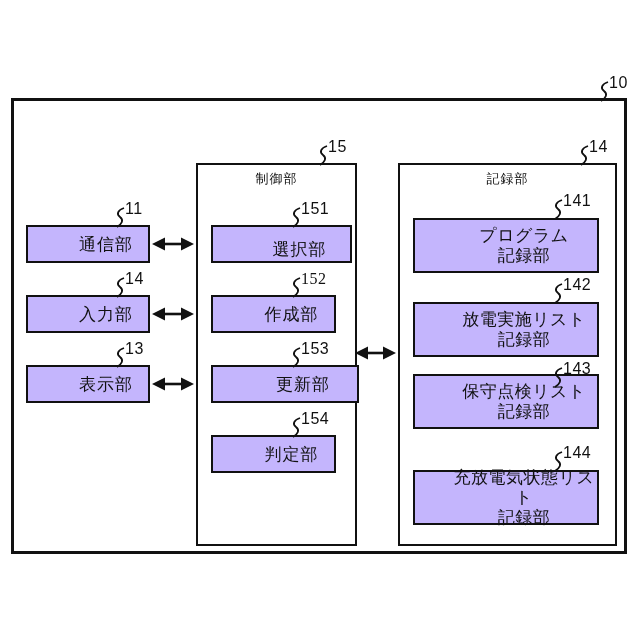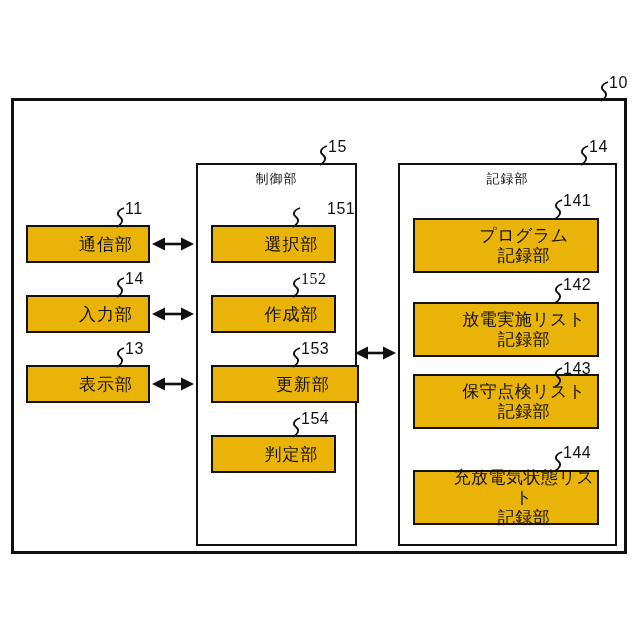--- a/index.html
+++ b/index.html
@@ -16,21 +16,21 @@
     font-size:17px;letter-spacing:1px;
   }
   .groupbox{
     position:absolute;border:2.5px solid #111;background:#ffffff;
   }
   .groupbox .group-label{
     position:absolute;left:0;top:5px;width:100%;text-align:center;
     font-size:13px;letter-spacing:1px;
   }
   .box{
-    position:absolute;border:2.5px solid #111;background:#eab308;
+    position:absolute;border:2.5px solid #111;background:#c4b5fd;
     display:flex;align-items:center;justify-content:center;
     font-size:17px;letter-spacing:1px;text-align:center;box-sizing:border-box;padding-left:36px;
   }
   .box.two-line{flex-direction:column;line-height:20px;letter-spacing:0.5px;}
   .ref{
     position:absolute;display:flex;align-items:flex-start;z-index:5;
   }
   .ref .sq{margin-top:5px;}
   .ref .refnum{font-size:16px;line-height:16px;letter-spacing:0.5px;}
   .arrows{position:absolute;left:0;top:0;z-index:4;pointer-events:none;}
@@ -48,21 +48,21 @@
   <div class="box" style="left:26px;top:295px;width:124px;height:38px;">
     <span>入力部</span>
   </div>
   <div class="box" style="left:26px;top:365px;width:124px;height:38px;">
     <span>表示部</span>
   </div>
 
   <div class="groupbox" style="left:196px;top:163px;width:157px;height:379px;">
     <div class="group-label">制御部</div>
   </div>
-  <div class="box" style="left:211px;top:225px;width:125px;height:38px;">
+  <div class="box" style="left:211px;top:225px;width:141px;height:38px;align-items:flex-end;">
     <span>選択部</span>
   </div>
   <div class="box" style="left:211px;top:295px;width:125px;height:38px;">
     <span>作成部</span>
   </div>
   <div class="box" style="left:211px;top:365px;width:148px;height:38px;">
     <span>更新部</span>
   </div>
   <div class="box" style="left:211px;top:435px;width:125px;height:38px;">
     <span>判定部</span>
@@ -119,21 +119,21 @@
       </svg>
     <span class="refnum">14</span>
   </div>
   <div class="ref" style="left:114px;top:341px;">
     <svg class="sq" width="11" height="22" viewBox="0 0 11 22">
         <path d="M10 2 C4 4 2 8 6 11 C10 14 8 18 3 21" fill="none" stroke="#111" stroke-width="1.8"></path>
       </svg>
     <span class="refnum">13</span>
   </div>
 
-  <div class="ref" style="left:290px;top:201px;gap:26px;">
+  <div class="ref" style="left:290px;top:201px;">
     <svg class="sq" width="11" height="22" viewBox="0 0 11 22">
         <path d="M10 2 C4 4 2 8 6 11 C10 14 8 18 3 21" fill="none" stroke="#111" stroke-width="1.8"></path>
       </svg>
     <span class="refnum">151</span>
   </div>
   <div class="ref" style="left:290px;top:271px;font-family:Liberation Serif, serif;">
     <svg class="sq" width="11" height="22" viewBox="0 0 11 22">
         <path d="M10 2 C4 4 2 8 6 11 C10 14 8 18 3 21" fill="none" stroke="#111" stroke-width="1.8"></path>
       </svg>
     <span class="refnum">152</span>

